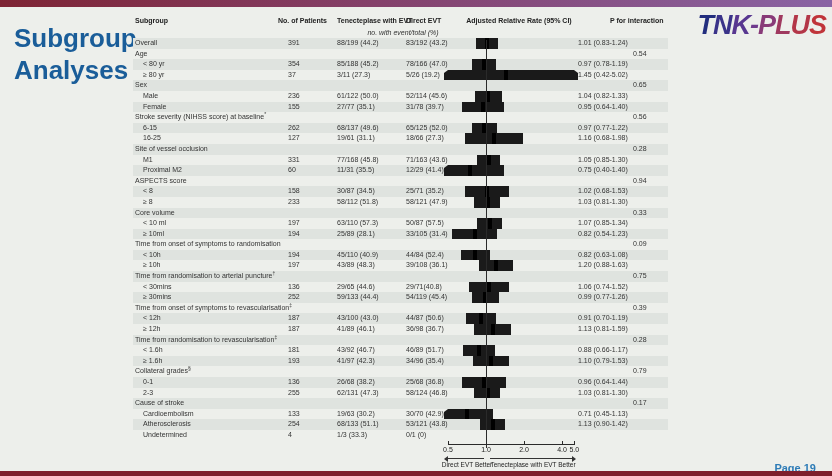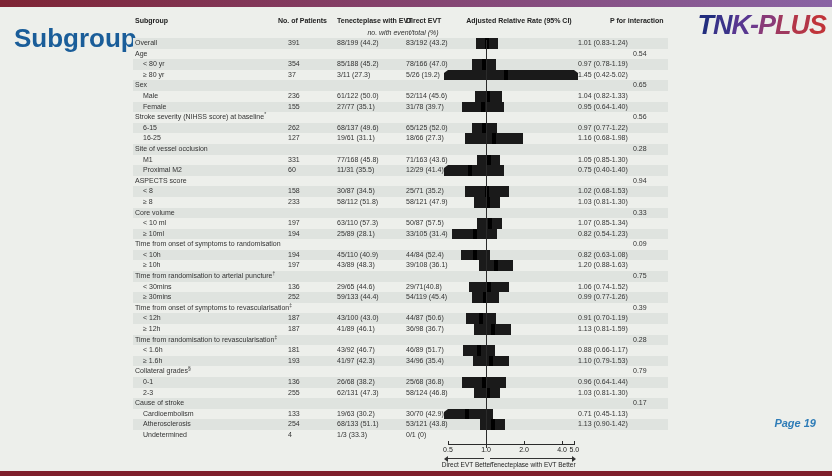--- a/index.html
+++ b/index.html
@@ -5,21 +5,21 @@
   html,body{margin:0;padding:0;background:#fff;}
   .slide{position:relative;width:832px;height:476px;background:#edefeb;overflow:hidden;
          font-family:"Liberation Sans",sans-serif;color:#333;}
   .topbar{position:absolute;left:0;top:0;width:832px;height:7px;
           background:linear-gradient(90deg,#7e2434 0%,#84406a 45%,#8a64a4 100%);}
   .botbar{position:absolute;left:0;top:471px;width:832px;height:5px;background:#7e1f2c;}
   .title{position:absolute;left:14px;top:22px;font-size:26px;line-height:32px;
          font-weight:bold;color:#1a5d99;letter-spacing:0px;}
   .logo{position:absolute;right:6px;top:10px;font-size:27px;font-weight:bold;
         font-style:italic;letter-spacing:-1px;white-space:nowrap;}
-  .page{position:absolute;right:16px;top:417px;font-size:11px;font-weight:bold;color:#2e7cb7;font-style:italic;}
+  .page{position:absolute;right:16px;top:462px;font-size:11px;font-weight:bold;color:#2e7cb7;}
 
   .thead{position:absolute;left:133px;top:14px;width:535px;height:13px;font-size:7px;font-weight:bold;color:#222;}
   .thead span{position:absolute;top:0;line-height:13px;white-space:nowrap;}
   .h-sub{left:2px;} .h-n{left:145px;} .h-a{left:204px;} .h-b{left:273px;}
   .h-rate{left:306px;width:160px;text-align:center;} .h-p{left:477px;}
 
   .subhead{position:absolute;left:133px;top:27px;width:535px;height:11px;font-size:7px;}
   .subhead span{position:absolute;left:190px;width:160px;text-align:center;font-style:italic;line-height:11px;}
 
   .tbody{position:absolute;left:133px;top:38px;width:535px;}
@@ -48,20 +48,21 @@
   .dirlab{position:absolute;top:20px;text-align:center;font-size:6.5px;white-space:nowrap;}
 </style>
 </head>
 <body>
 
 <div class="slide">
   <div class="topbar"></div>
 
   <div class="title">
     <div>Subgroup</div>
+    <div>Analyses</div>
   </div>
 
   <div class="logo" id="logo"><span style="color: rgb(35, 46, 126);">T</span><span style="color: rgb(58, 51, 137);">N</span><span style="color: rgb(88, 55, 144);">K</span><span style="color: rgb(111, 58, 141);">-</span><span style="color: rgb(136, 58, 120);">P</span><span style="color: rgb(159, 57, 95);">L</span><span style="color: rgb(179, 54, 72);">U</span><span style="color: rgb(192, 52, 58);">S</span></div>
   <div class="page">Page 19</div>
 
   <div class="thead">
     <span class="h-sub">Subgroup</span>
     <span class="h-n">No. of Patients</span>
     <span class="h-a">Tenecteplase with EVT</span>
     <span class="h-b">Direct EVT</span>

